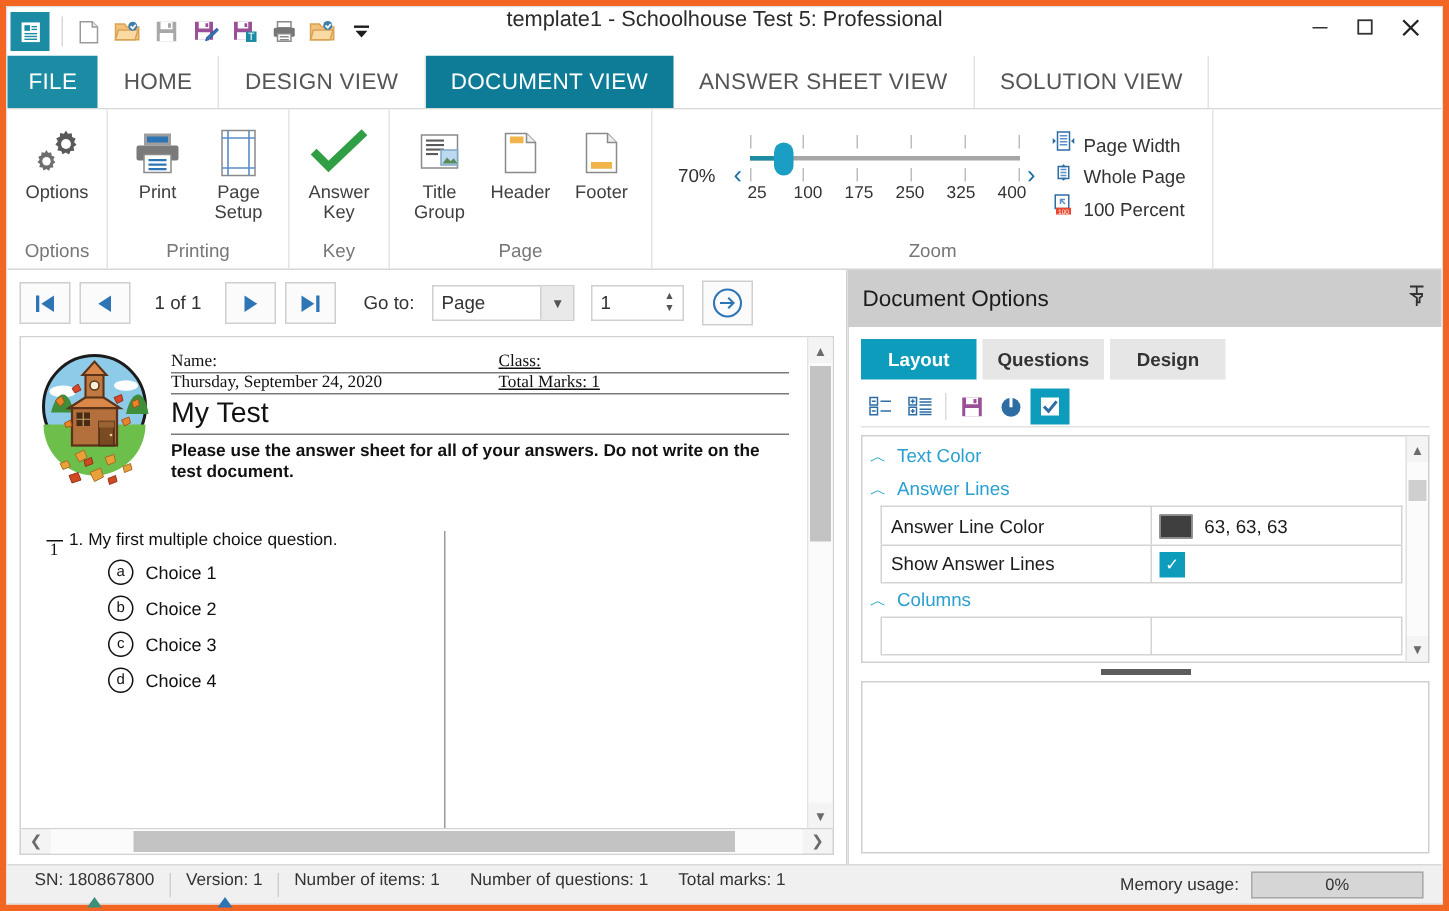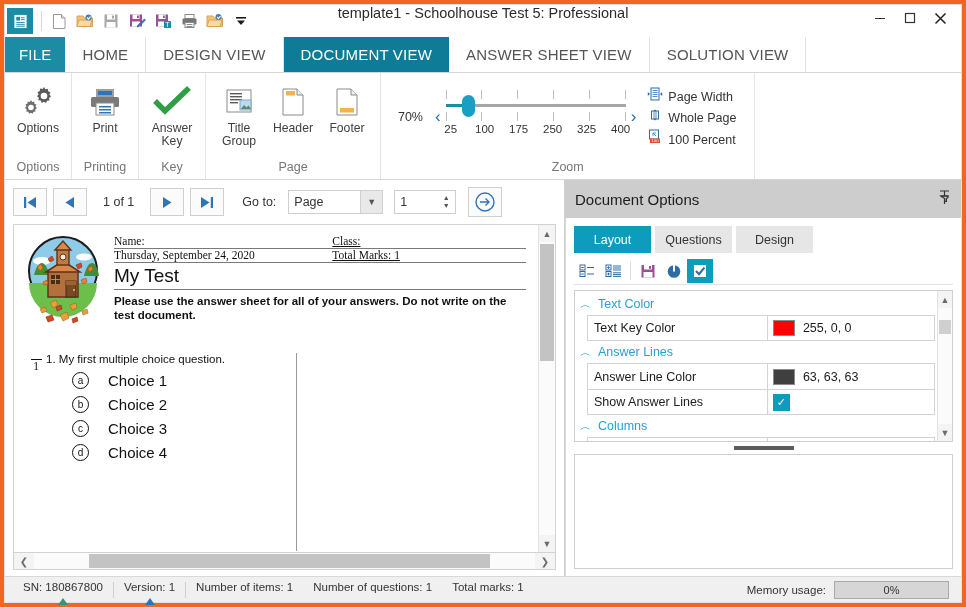--- a/index.html
+++ b/index.html
@@ -113,31 +113,31 @@
                border-bottom:1px solid #7a7a7a; padding:1px 0 2px; margin-top:1px;}
   .doc-instr { font-size:11.5px; color:#111; font-weight:bold; line-height:14px; padding-top:4px; max-width:440px;}
   .qblock { display:flex; margin-top:22px; position:relative; }
   .qmark { width:20px; text-align:center; font-size:11.5px; color:#111; font-family:"Liberation Serif", serif;}
   .qmark .ml { display:block; border-top:1px solid #111; width:11px; margin:6px auto 0;}
   .qbody { flex:1; }
   .qtext { font-size:11.5px; color:#111; }
   .choice { display:flex; align-items:center; gap:8px; margin:7px 0 0 26px; }
   .bub { width:17px; height:17px; border:1px solid #111; border-radius:50%; display:flex; align-items:center;
          justify-content:center; font-size:10px; color:#111; }
-  .ctext { font-size:15px; color:#111;margin-left:11px; }
+  .ctext { font-size:12px; color:#111; }
   .colrule { position:absolute; left:270px; top:0; bottom:-90px; width:1px; background:#9a9a9a; }
 
   
   .right { flex:1; display:flex; flex-direction:column; min-width:0; background:#fff; }
   .dp-header { height:38px; background:#cdcdcd; display:flex; align-items:center; padding:0 10px; flex:none;}
   .dp-title { font-size:15px; color:#1c1c1c; }
   .pin { margin-left:auto; color:#333; font-size:14px; }
   .dp-body { flex:1; display:flex; flex-direction:column; min-height:0; padding:6px 8px 0;
              border-left:1px solid #d7d7d7; }
-  .tabs { display:flex; gap:4px; padding:2px 0 6px; }
+  .tabs { display:flex; gap:4px; padding:2px 0 6px;font-weight:bold; }
   .ptab { height:27px; min-width:77px; display:flex; align-items:center; justify-content:center;
           font-size:12.5px; color:#333; background:#e6e6e6; padding:0 10px; }
   .ptab.active { background:#0e9cbd; color:#fff; }
   .ptools { display:flex; align-items:center; height:26px; border-bottom:1px solid #e2e2e2; padding-bottom:2px; }
   .ptool { width:26px; height:24px; display:flex; align-items:center; justify-content:center; }
   .ptool.sel { background:#0e9cbd; }
   .ptool-sep { width:1px; height:18px; background:#dcdcdc; margin:0 4px; }
 
   .grid-wrap { flex:none; height:152px; border:1px solid #cfcfcf; display:flex; margin-top:5px; overflow:hidden; background:#fff;}
   .grid { flex:1; min-width:0; padding:2px 0 0 2px; }
@@ -316,20 +316,31 @@
                 <rect x="9" y="4" width="18" height="8" fill="#9e9e9e"></rect>
                 <rect x="11" y="6" width="14" height="4" fill="#2e75b6"></rect>
                 <rect x="4" y="12" width="28" height="10" rx="1.5" fill="#7a7a7a"></rect>
                 <rect x="9" y="18" width="18" height="12" fill="#fff" stroke="#8a8a8a"></rect>
                 <rect x="12" y="21" width="12" height="1.5" fill="#2e75b6"></rect>
                 <rect x="12" y="24" width="12" height="1.5" fill="#2e75b6"></rect>
                 <rect x="12" y="27" width="12" height="1.5" fill="#2e75b6"></rect>
               </svg>
           </span>
           <span class="lbl">Print</span>
+        </div>
+        <div class="ritem">
+          <span class="glyph">
+            <svg width="32" height="34" viewBox="0 0 32 34">
+                <rect x="5" y="2" width="22" height="30" fill="#fff" stroke="#8a8a8a"></rect>
+                <g stroke="#5b8fc9" stroke-width="1.1">
+                  <path d="M9 2v30M23 2v30M5 7h22M5 27h22"></path>
+                </g>
+              </svg>
+          </span>
+          <span class="lbl">Page Setup</span>
         </div>
       </div>
       <div class="rgroup-label">Printing</div>
     </div>
 
     <div class="rgroup">
       <div class="rgroup-items">
         <div class="ritem">
           <span class="glyph">
             <svg width="38" height="34" viewBox="0 0 38 34">
@@ -689,27 +700,20 @@
           </div>
         </div>
 
         <div class="grid-wrap">
           <div class="grid">
 
             <div class="cat">
               <span class="carr">︿</span>
               <span class="clbl">Text Color</span>
             </div>
-            <div class="prow last">
-              <div class="pname">Text Key Color</div>
-              <div class="pval">
-                <span class="swatch" style="background:#ff0000"></span>
-                <span>255, 0, 0</span>
-              </div>
-            </div>
 
             <div class="cat">
               <span class="carr">︿</span>
               <span class="clbl">Answer Lines</span>
             </div>
             <div class="prow">
               <div class="pname">Answer Line Color</div>
               <div class="pval">
                 <span class="swatch" style="background:#3f3f3f"></span>
                 <span>63, 63, 63</span>

